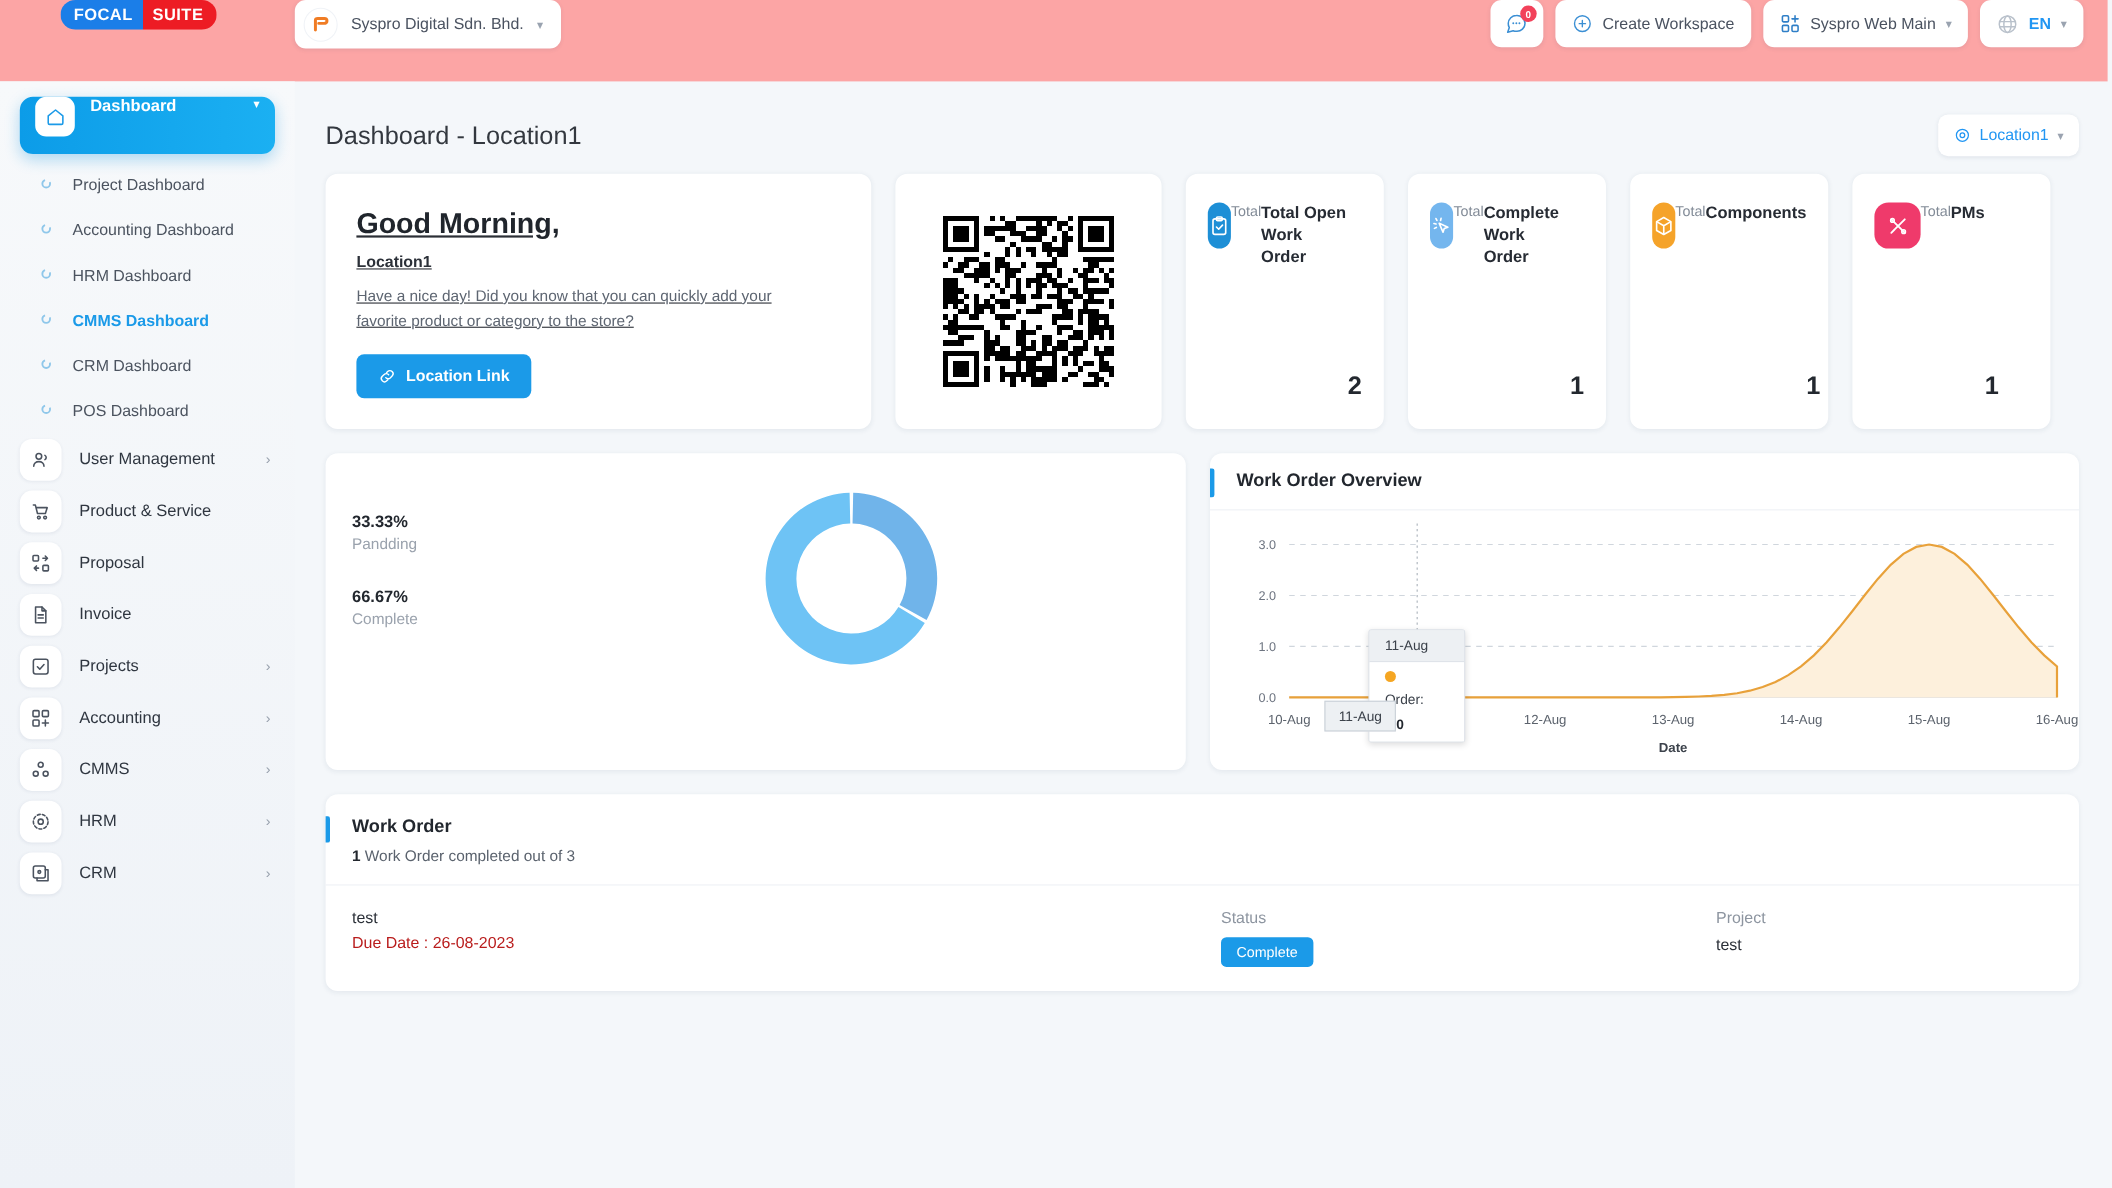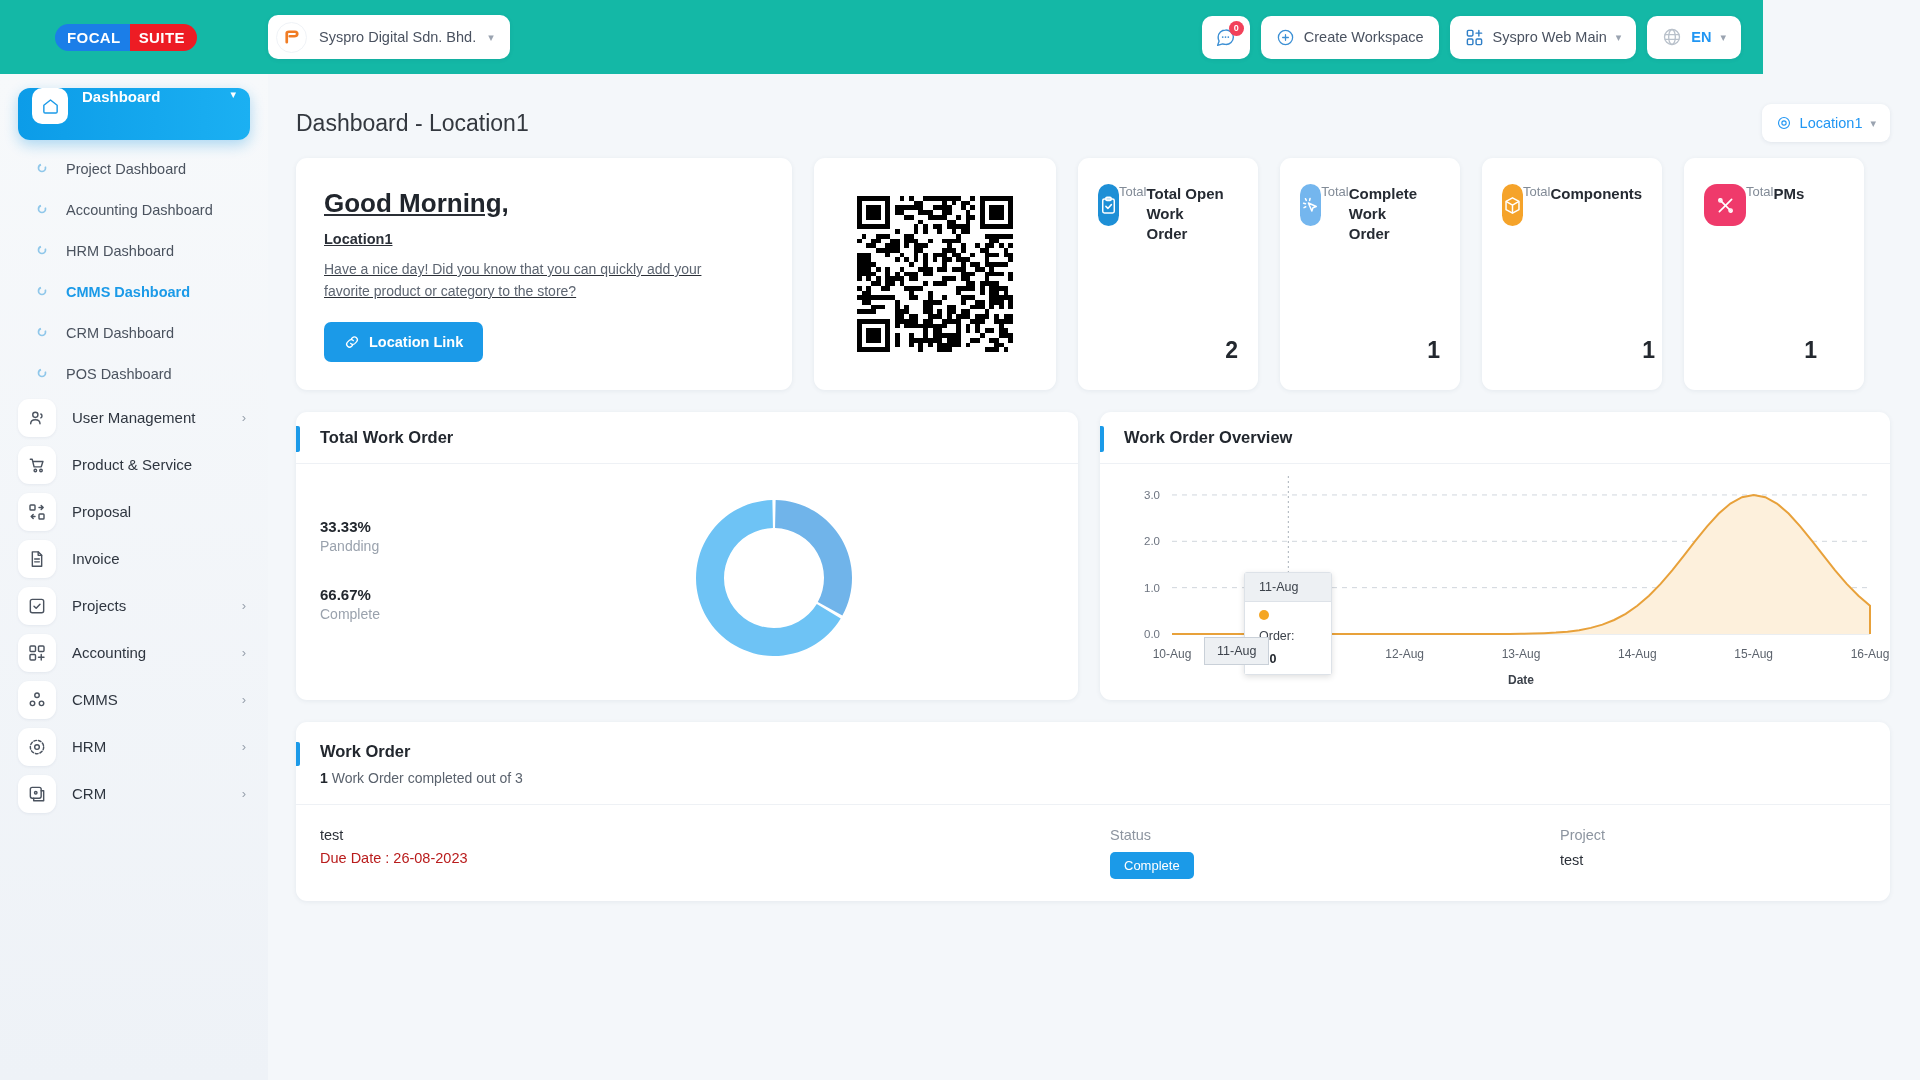--- a/index.html
+++ b/index.html
@@ -7,22 +7,22 @@
     width: 1920px; height: 1080px;
     font-family: "Liberation Sans", sans-serif;
     background: #f4f7fa;
     overflow: hidden;
     color: #2b2f36;
   }
   #app { position: relative; width: 1920px; height: 1080px; }
 
   
   .topbar {
-    position: absolute; top: 0; left: 0; width: 1763px; height: 74px;
-    background: #14b8a6; display: flex; align-items: center;
+    position: absolute; top: 0; left: 0; width: 1916px; height: 74px;
+    background: #fca5a5; display: flex; align-items: flex-start;
   }
   .logo-wrap { width: 268px; display: flex; align-items: center; padding-left: 55px; }
   .logo {
     display: flex; height: 27px; border-radius: 14px; overflow: hidden;
     font-size: 15px; font-weight: bold; color: #fff; letter-spacing: .4px;
   }
   .logo-a { background: #1b7ee8; padding: 5px 9px 5px 12px; }
   .logo-b { background: #ed1c24; padding: 5px 12px 5px 9px; }
 
   .company-pill {
@@ -922,23 +922,20 @@
     <div class="lab">Total</div>
     <div class="name">PMs</div>
     <div class="val">1</div>
   </div>
         </div>
     </div>
 
     <div class="row2">
 
       <div class="panel" style="width:790px;">
-        <div class="panel-head">
-          <span class="t">Total Work Order</span>
-        </div>
         <div class="two-pct" style="position:relative;height:236px;">
           <div style="width:200px;padding-top:26px;">
             <div class="pct-block">
               <div class="p">33.33%</div>
               <div class="n">Pandding</div>
             </div>
             <div class="pct-block">
               <div class="p">66.67%</div>
               <div class="n">Complete</div>
             </div>

